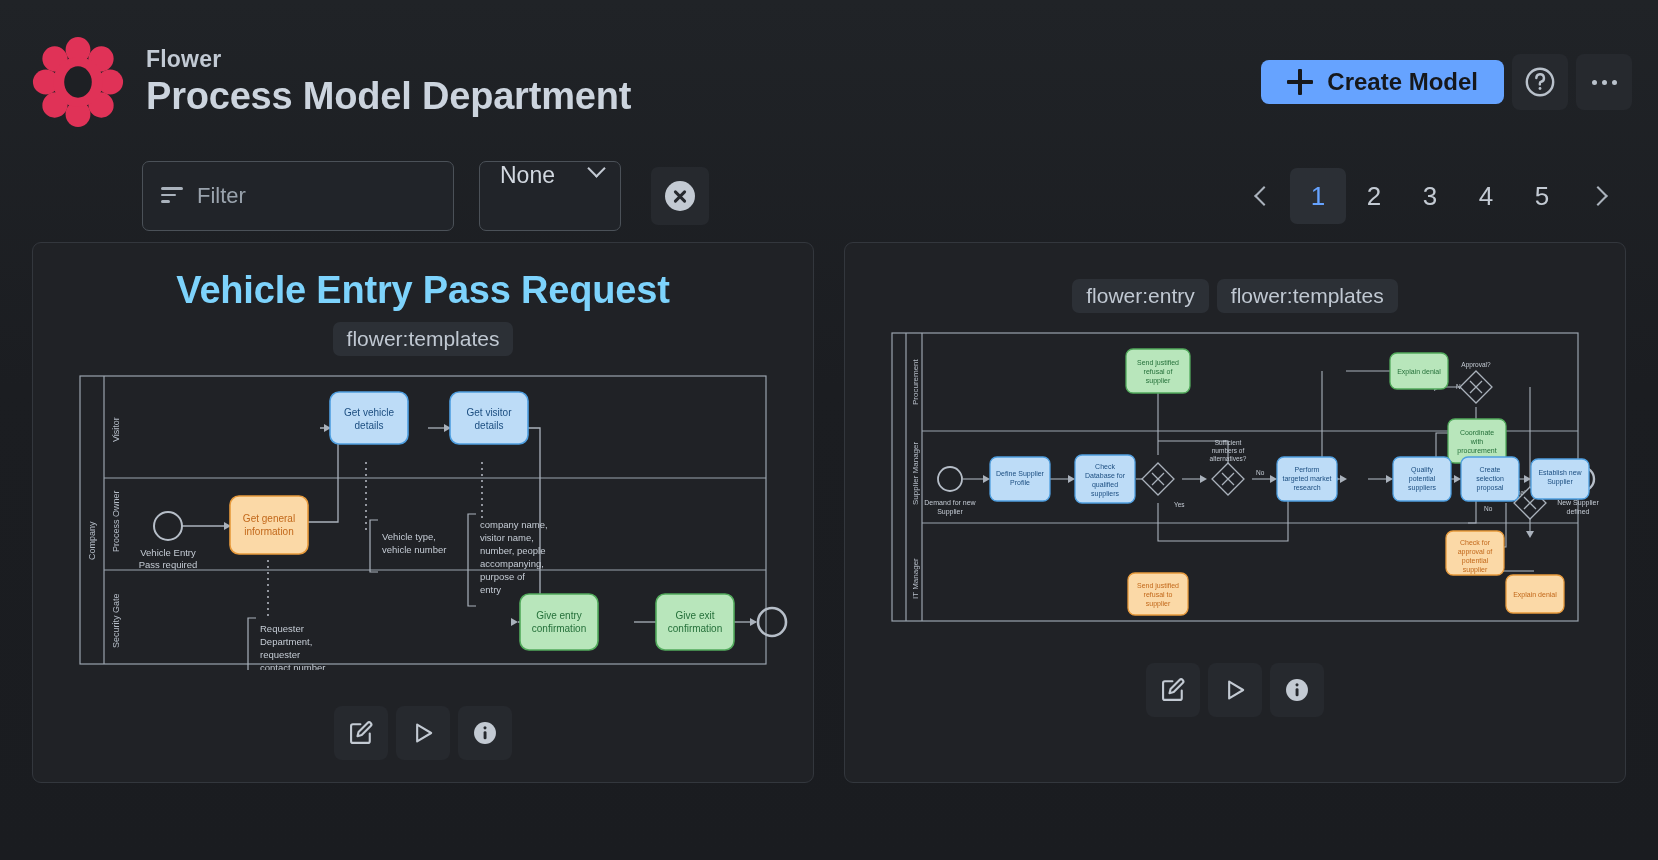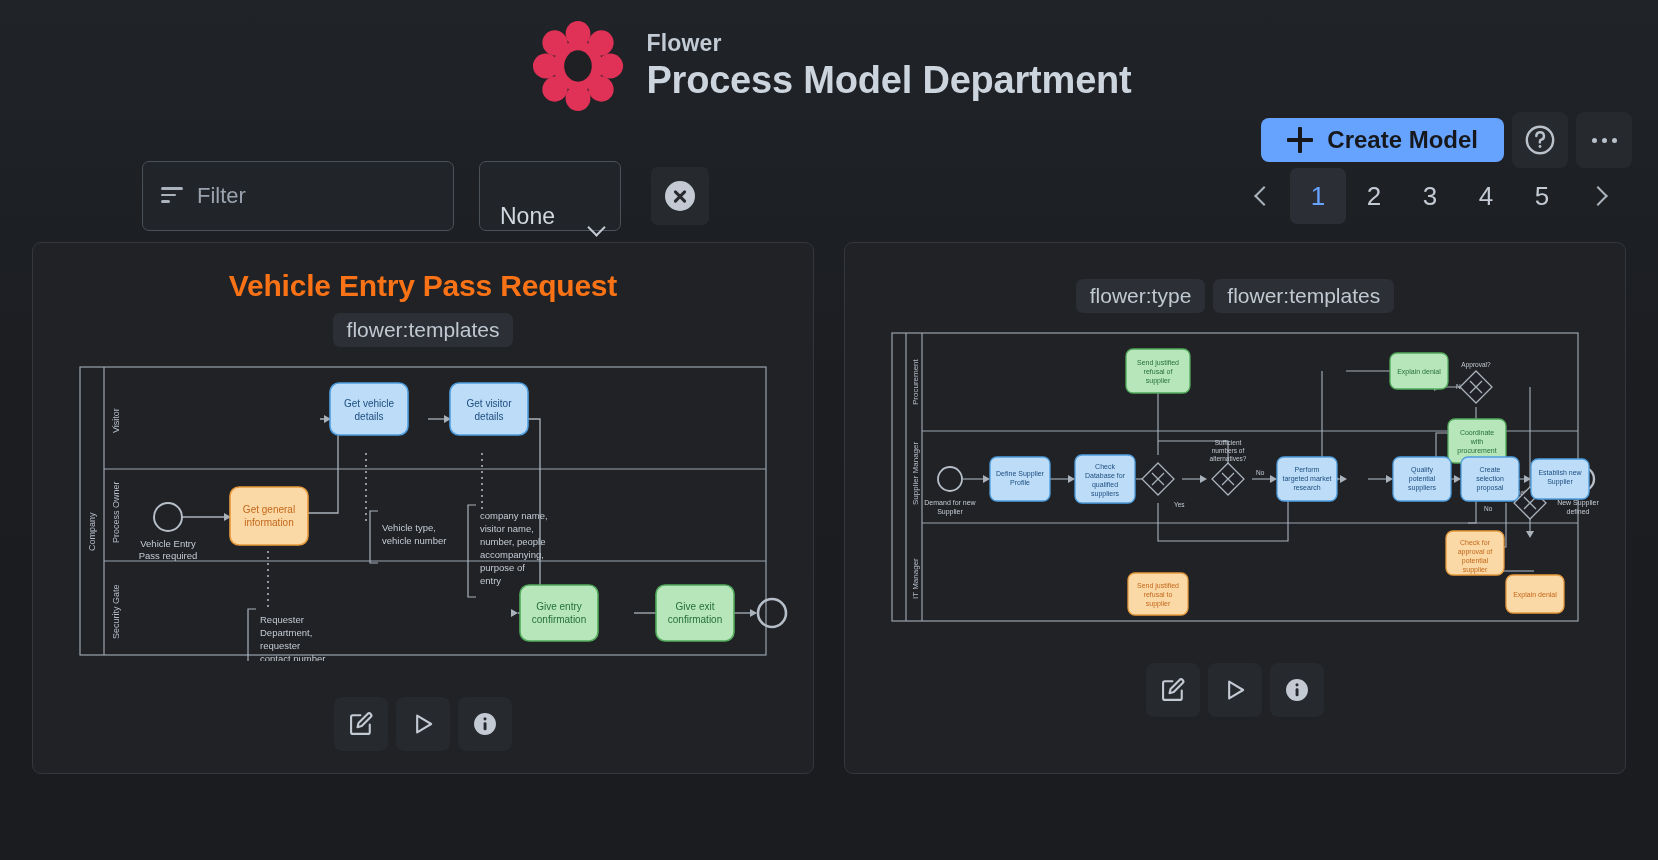--- a/index.html
+++ b/index.html
@@ -12,21 +12,20 @@
   body {
     background: linear-gradient(180deg, #202327 0%, #1b1d21 45%, #1a1c20 100%);
     color: #c8cfd8;
   }
 
   
   .header {
     display: flex; align-items: center;
     padding: 20px 26px 6px 32px;
     height: 150px;
-    flex-direction: column;
   }
   .brand { display: flex; align-items: center; gap: 22px; }
   .logo { width: 92px; height: 92px; flex: 0 0 92px; }
   .brand-text { display: flex; flex-direction: column; justify-content: center; gap: 2px; }
   .brand-sub {
     font-size: 23px; font-weight: 600; color: #c2cad4; letter-spacing: .2px;
   }
   .brand-title {
     font-size: 38px; font-weight: 700; color: #ccd4de; letter-spacing: -.2px;
     line-height: 1.12;
@@ -80,21 +79,21 @@
     color: #d2d8e0; font-size: 22px;
     font-family: "Liberation Sans", sans-serif;
     width: 100%;
   }
   .filter-input::placeholder { color: #9aa3ad; }
   .select-box {
     margin-left: 7px;
     width: 142px; height: 70px;
     border: 1px solid #4b5158; border-radius: 7px;
     background: #212429;
-    display: flex; align-items: flex-end; justify-content: space-between;
+    display: flex; align-items: flex-start; justify-content: space-between;
     padding: 0 16px 0 20px;
     cursor: pointer;
   }
   .select-val { font-size: 23px; color: #d2d8e0; }
   .chev { width: 15px; height: 9px; position: relative; }
   .chev::before {
     content: ""; position: absolute; left: 1px; top: 0;
     width: 11px; height: 11px;
     border-right: 2.6px solid #c3cad3; border-bottom: 2.6px solid #c3cad3;
     transform: rotate(45deg);
@@ -141,22 +140,22 @@
   }
   .card {
     flex: 1 1 0;
     background: #202226;
     border: 1px solid #33373d;
     border-radius: 9px;
     padding: 26px 18px 22px 18px;
     min-width: 0;
   }
   .card-title {
-    text-align: center; font-size: 30px; font-weight: 700;
-    color: #f97316; letter-spacing: -.2px;
+    text-align: center; font-size: 38px; font-weight: 700;
+    color: #7dd3fc; letter-spacing: -.2px;
   }
   .tags { display: flex; gap: 8px; justify-content: center; margin-top: 10px; }
   .tag {
     background: #2c3036; color: #c0c8d2;
     border-radius: 7px; padding: 5px 14px;
     font-size: 21px;
   }
   .diagram-wrap {
     margin-top: 14px;
     height: 300px;
@@ -369,21 +368,21 @@
           <circle cx="12" cy="12" r="9.4" fill="currentColor"></circle>
           <circle cx="12" cy="7.6" r="1.3" fill="#26292e"></circle>
           <rect x="10.8" y="10.4" width="2.5" height="7" rx="1.2" fill="#26292e"></rect>
         </svg>
       </button>
     </div>
   </div>
 
   <div class="card">
     <div class="tags">
-      <span class="tag">flower:type</span>
+      <span class="tag">flower:entry</span>
       <span class="tag">flower:templates</span>
     </div>
     <div class="diagram-wrap">
       <svg viewBox="0 0 690 300" preserveAspectRatio="xMidYMid meet">
         <g stroke="#9aa3ad" fill="none" stroke-width="1.2">
           <rect x="2" y="6" width="686" height="288"></rect>
           <line x1="16" y1="6" x2="16" y2="294"></line>
           <line x1="32" y1="6" x2="32" y2="294"></line>
           <line x1="32" y1="104" x2="688" y2="104"></line>
           <line x1="32" y1="196" x2="688" y2="196"></line>

